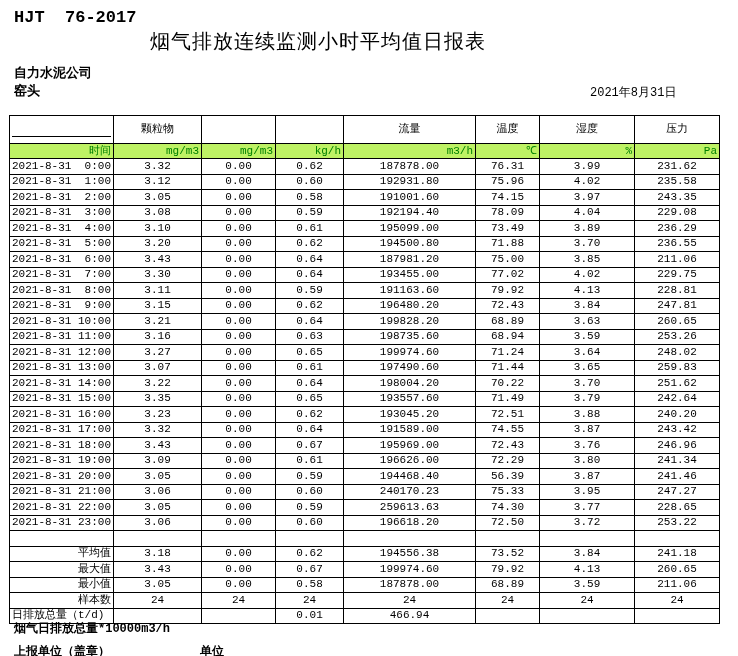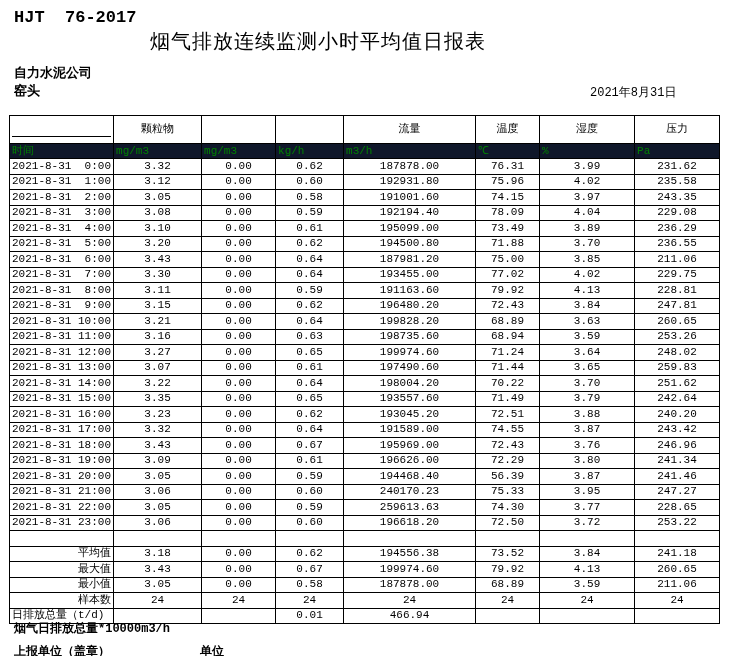--- a/index.html
+++ b/index.html
@@ -17,21 +17,21 @@
   #report-table{left:9px;top:115px;border-collapse:collapse;table-layout:fixed;}
   #report-table td,#report-table th{
     border:1px solid #000;padding:0 2px;font-size:11px;font-weight:normal;
     overflow:hidden;white-space:pre;line-height:1;
   }
   tr.group-row{height:28px;}
   tr.group-row th{font-size:12px;text-align:center;}
   th.corner{position:relative;padding:0;}
   th.corner .half-line{height:14px;border-bottom:1px solid #000;}
   tr.units-row{height:15px;}
-  tr.units-row td{background:#0f172a;color:#008000;text-align:left;}
+  tr.units-row td{background:#bef264;color:#008000;text-align:right;}
   tbody tr{height:15.5px;}
   td.t{text-align:right;padding-right:4px;}
   td.v{text-align:center;}
   td.lbl{text-align:right;padding-right:4px;}
   td.lbl-left{text-align:left;padding-left:1px;}
   #note{left:14px;top:620px;font-size:12px;font-weight:bold;}
   #report-unit{left:14px;top:643px;font-size:12px;font-weight:bold;}
   #unit{left:200px;top:643px;font-size:12px;font-weight:bold;}
 </style>
 </head>

